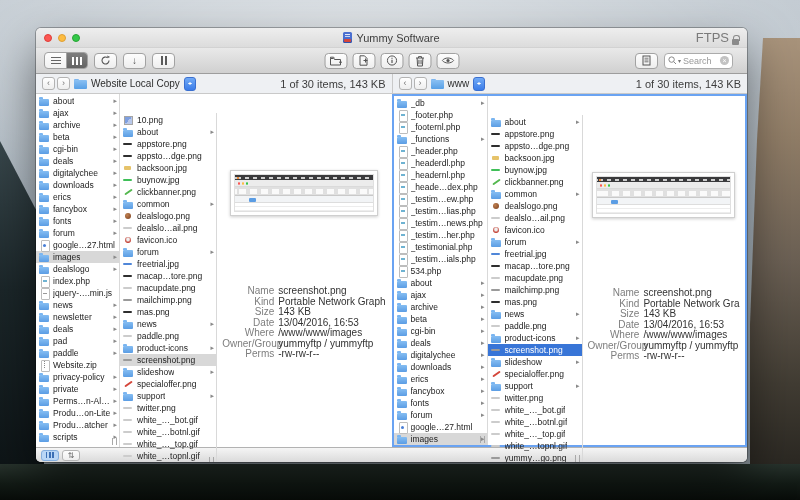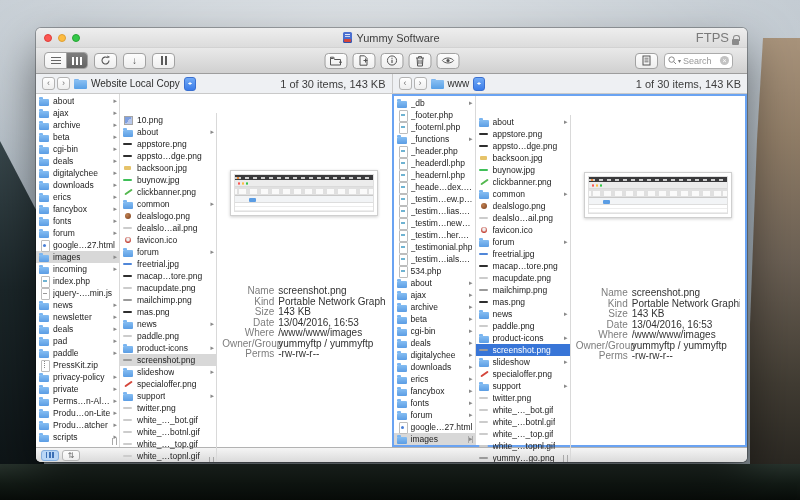--- a/index.html
+++ b/index.html
@@ -82,21 +82,21 @@
   .stepper .up{border-bottom-color:#fff;margin-bottom:-1px;}
   .stepper .dn{border-top-color:#fff;margin-top:-1px;}
   .status{margin-left:auto;font-size:11px;color:#3d3d3d;white-space:nowrap;}
 
   
   .content{flex:1;display:flex;min-height:0;background:#ec4899;}
   .pane{width:50%;display:flex;min-width:0;background:#fff;}
   .pane.focused{border:2px solid #6aa3f2;}
   .col{position:relative;overflow:hidden;height:100%;}
   .col1{width:84px;flex:none;border-right:1px solid #d9d9d9;}
-  .pane.focused .col1{width:82px;}
+  .pane.focused .col1{width:94px;}
   .col2{width:97px;flex:none;border-right:1px solid #d9d9d9;margin-top:19px;}
   .pane.focused .col2{width:95px;}
   .col3{flex:1;min-width:0;}
   .col1::after,.col2::after{content:"";position:absolute;right:2px;bottom:2px;width:3px;height:7px;
     border-left:1px solid #a8a8a8;border-right:1px solid #a8a8a8;}
   .list{padding-top:1px;}
   .row{height:12px;display:flex;align-items:center;gap:3px;padding:0 2px 0 3px;font-size:8.5px;color:#1c1c1c;white-space:nowrap;}
   .row .lbl{overflow:hidden;text-overflow:ellipsis;}
   .row .arr{margin-left:auto;font-size:7px;color:#8a8a8a;flex:none;}
   .row.sel-gray{background:#d8d8d8;}
@@ -357,21 +357,21 @@
               <span class="fic i-html"></span>
               <span class="lbl">google…27.html</span>
             </div>
             <div class="row sel-gray">
               <span class="fic i-folder"></span>
               <span class="lbl">images</span>
               <span class="arr">▸</span>
             </div>
             <div class="row">
               <span class="fic i-folder"></span>
-              <span class="lbl">incoming</span>
+              <span class="lbl">dealslogo</span>
               <span class="arr">▸</span>
             </div>
             <div class="row">
               <span class="fic i-php"></span>
               <span class="lbl">index.php</span>
             </div>
             <div class="row">
               <span class="fic i-js"></span>
               <span class="lbl">jquery-….min.js</span>
             </div>
@@ -395,21 +395,21 @@
               <span class="lbl">pad</span>
               <span class="arr">▸</span>
             </div>
             <div class="row">
               <span class="fic i-folder"></span>
               <span class="lbl">paddle</span>
               <span class="arr">▸</span>
             </div>
             <div class="row">
               <span class="fic i-zip"></span>
-              <span class="lbl">PressKit.zip</span>
+              <span class="lbl">Website.zip</span>
             </div>
             <div class="row">
               <span class="fic i-folder"></span>
               <span class="lbl">privacy-policy</span>
               <span class="arr">▸</span>
             </div>
             <div class="row">
               <span class="fic i-folder"></span>
               <span class="lbl">private</span>
               <span class="arr">▸</span>

